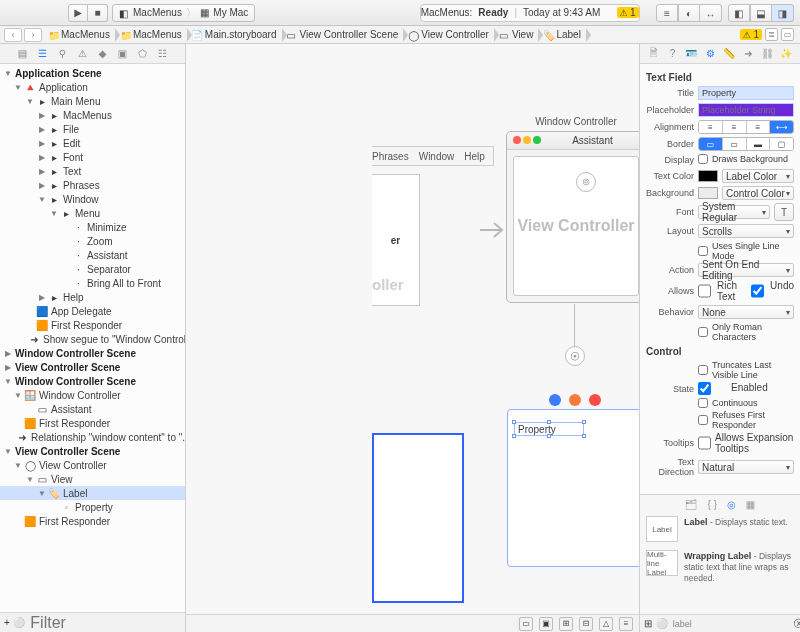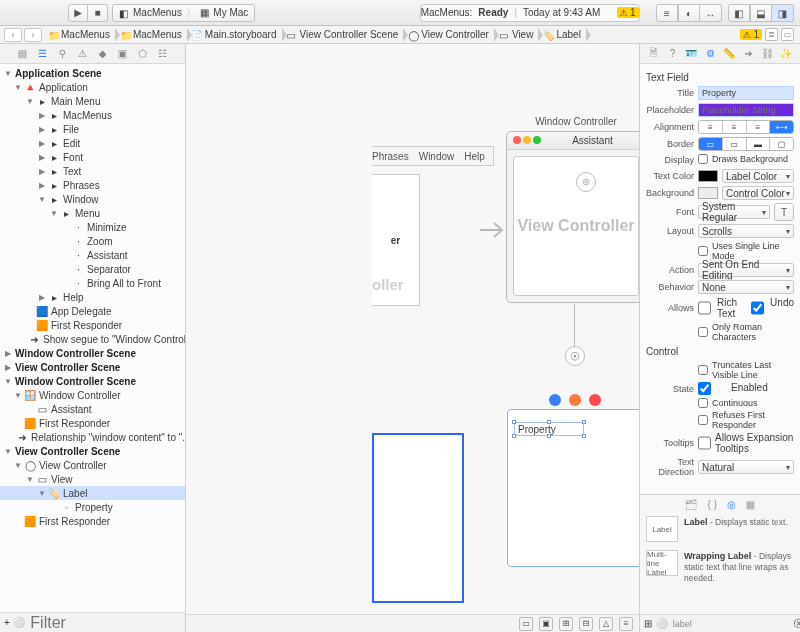--- a/index.html
+++ b/index.html
@@ -65,21 +65,21 @@
   .vc-body .field{position:absolute;left:6px;top:12px;width:70px;height:14px;border:1px solid #9fbdfd;background:#fff;display:flex;align-items:center;padding:0 3px;font-size:9px}
   .sel-handle{width:4px;height:4px;background:#fff;border:1px solid #6a96e6;position:absolute}
   .canvas-bottom{position:absolute;left:0;right:0;bottom:0;height:18px;border-top:1px solid #d6d6d6;background:#f3f3f3;display:flex;align-items:center;justify-content:flex-end;padding:0 6px;gap:6px;color:#888}
   .canvas-bottom .sq{width:14px;height:14px;border:1px solid #bbb;border-radius:2px;display:flex;align-items:center;justify-content:center;font-size:8px}
   
   .inspector{width:160px;flex:none;display:flex;flex-direction:column;background:#fbfbfb}
   .insp-tabs{height:20px;border-bottom:1px solid #d6d6d6;display:flex;align-items:center;justify-content:center;gap:7px;background:#f2f2f2}
   .insp-tabs span{width:12px;height:12px;display:flex;align-items:center;justify-content:center;color:#888}
   .insp-tabs span.sel{color:#2f7bff}
   .insp-body{flex:1;overflow:auto;padding:4px 6px}
-  .sect-title{font-weight:400;margin:4px 0 3px 0}
+  .sect-title{font-weight:700;margin:4px 0 3px 0}
   .prop{display:flex;align-items:center;margin-bottom:3px;gap:4px}
   .prop label{width:48px;text-align:right;color:#555;font-size:9px}
   .prop .val{flex:1}
   .prop input[type=text]{width:100%;height:14px;border:1px solid #bcd1ff;background:#6d28d9;padding:0 3px;font-size:9px;outline:none}
   .prop input.sel{background:#d5e4ff}
   .prop .combo{flex:1;height:14px;border:1px solid #c8c8c8;border-radius:2px;background:linear-gradient(#fff,#f1f1f1);padding:0 3px;font-size:9px;display:flex;align-items:center;justify-content:space-between}
   .prop .combo:after{content:"▾";color:#555;font-size:8px}
   .prop .seg4{flex:1;display:flex;height:14px;border:1px solid #b8b8b8;border-radius:3px;overflow:hidden}
   .prop .seg4 span{flex:1;display:flex;align-items:center;justify-content:center;border-right:1px solid #c4c4c4;font-size:8px;background:#fff}
   .prop .seg4 span:last-child{border:none}
@@ -508,34 +508,34 @@
           <input type="checkbox" style="">
           <span>Uses Single Line Mode</span>
         </div>
       <div class="prop">
           <label>Action</label>
           <div class="combo">
             <span>Sent On End Editing</span>
           </div>
         </div>
       <div class="prop">
-          <label>Behavior</label>
-          <div class="combo">
-            <span>None</span>
-          </div>
-        </div>
-      <div class="prop">
           <label>Allows</label>
         <div class="val" style="display:flex;gap:6px">
           <input type="checkbox" style="">
             <span>Rich Text</span>
           <input type="checkbox" checked="" style="">
             <span>Undo</span>
         </div>
       </div>
+      <div class="prop">
+          <label>Behavior</label>
+          <div class="combo">
+            <span>None</span>
+          </div>
+        </div>
       <div class="ck">
           <input type="checkbox" style="">
           <span>Only Roman Characters</span>
         </div>
 
       <div class="sect-title">Control</div>
       <div class="ck">
           <input type="checkbox" style="">
           <span>Truncates Last Visible Line</span>
         </div>

